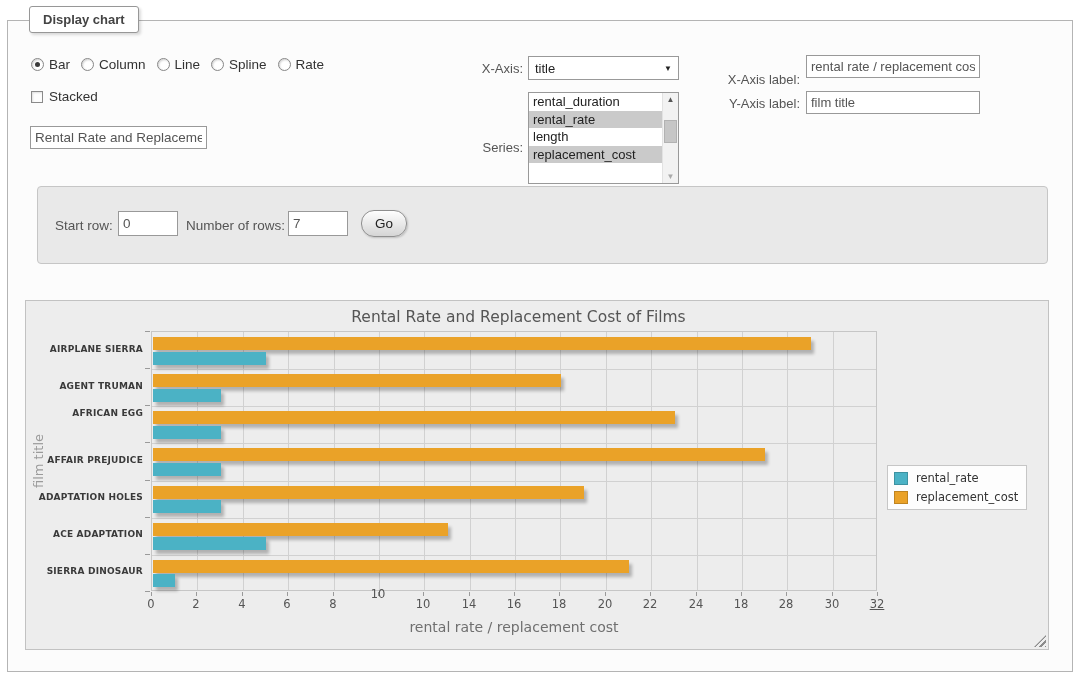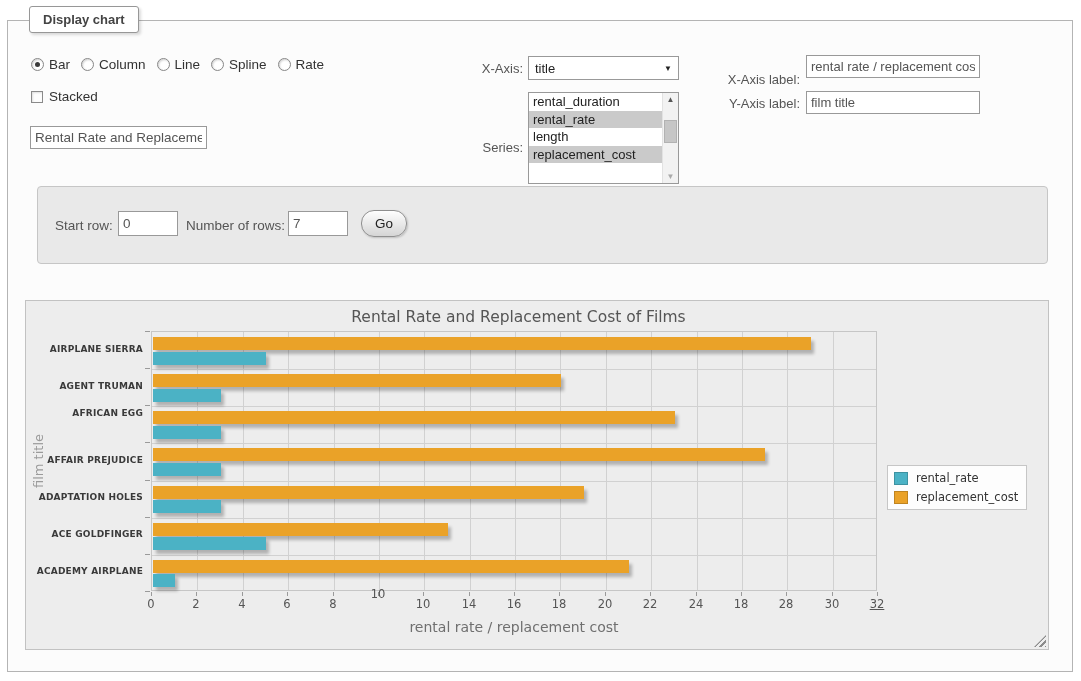--- a/index.html
+++ b/index.html
@@ -320,22 +320,22 @@
       <div class="tickmark-y" style="left: 119px; top: 141px;"></div>
       <div class="tickmark-y" style="left: 119px; top: 179px;"></div>
       <div class="tickmark-y" style="left: 119px; top: 216px;"></div>
       <div class="tickmark-y" style="left: 119px; top: 253px;"></div>
       <div class="tickmark-y" style="left: 119px; top: 290px;"></div>
       <div class="cat-label" style="top: 42.5714px;">AIRPLANE SIERRA</div>
       <div class="cat-label" style="top: 79.7143px;">AGENT TRUMAN</div>
       <div class="cat-label" style="top: 107px;">AFRICAN EGG</div>
       <div class="cat-label" style="top: 154px;">AFFAIR PREJUDICE</div>
       <div class="cat-label" style="top: 191.143px;">ADAPTATION HOLES</div>
-      <div class="cat-label" style="top: 228.286px;">ACE GOLDFINGER</div>
-      <div class="cat-label" style="top: 265.429px;">ACADEMY AIRPLANE</div>
+      <div class="cat-label" style="top: 228.286px;">ACE ADAPTATION</div>
+      <div class="cat-label" style="top: 265.429px;">SIERRA DINOSAUR</div>
     </div>
   <div id="xaxis-title">rental rate / replacement cost</div>
   <div id="chart-legend">
       <div class="legend-row">
         <div class="legend-swatch" style="background: rgb(75, 178, 197);"></div>
         <div class="legend-label">rental_rate</div>
       </div>
       <div class="legend-row">
         <div class="legend-swatch" style="background: rgb(234, 162, 40);"></div>
         <div class="legend-label">replacement_cost</div>

